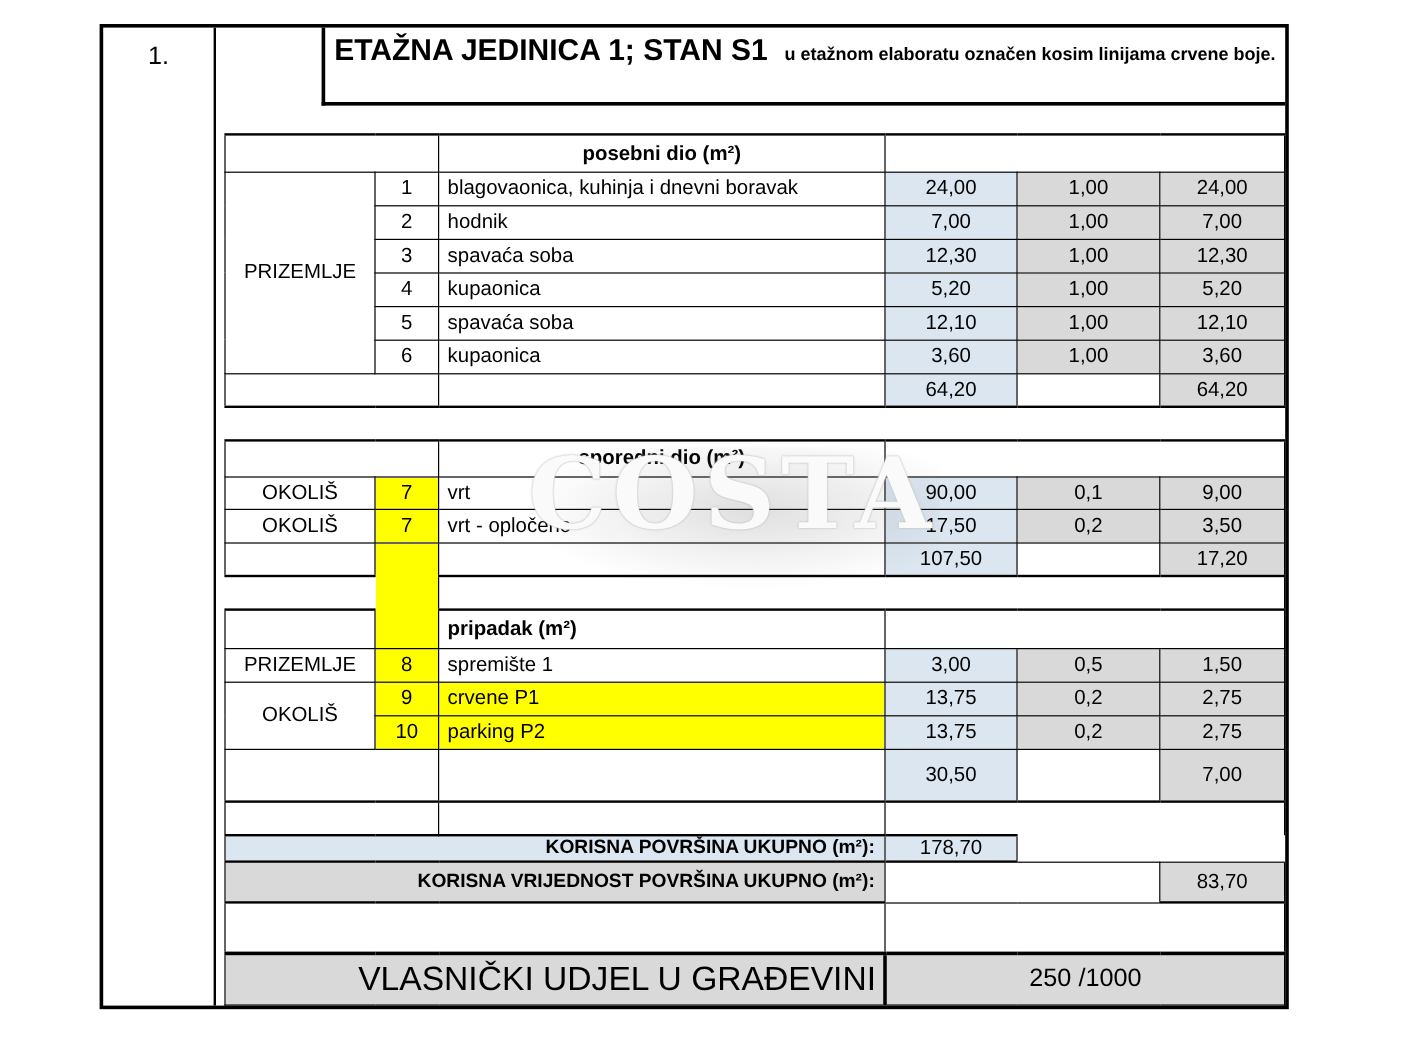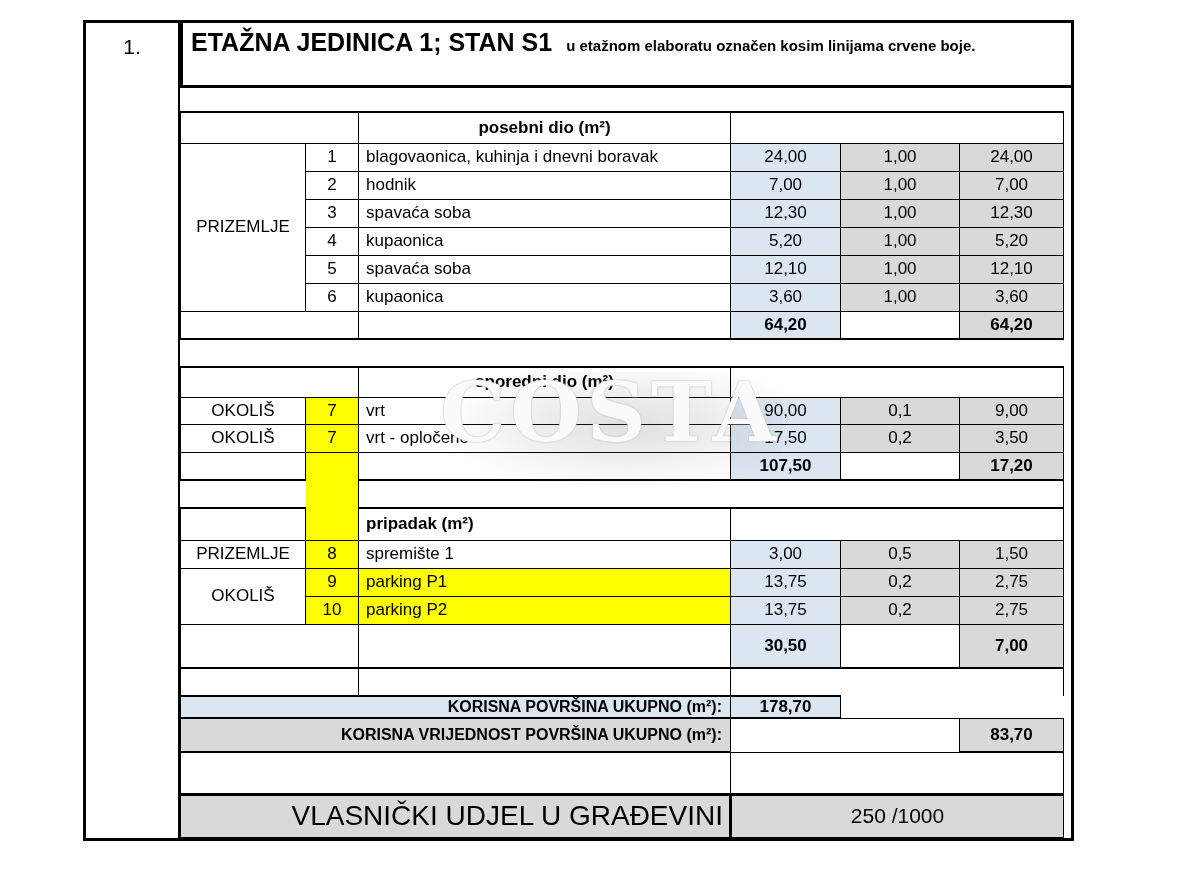--- a/index.html
+++ b/index.html
@@ -5,39 +5,39 @@
   :root{
     --yellow:#ffff00; --blue:#dce6f1; --gray:#d9d9d9; --border:#000;
   }
   html,body{margin:0;padding:0;background:#fff;}
   .canvas{position:relative;width:1186px;height:880px;background:#fff;
           font-family:"Liberation Sans",sans-serif;color:#000;overflow:hidden;}
   .sheet{position:absolute;left:83px;top:20px;width:985px;border:3px solid var(--border);
          display:flex;background:#fff;}
   .side{width:94px;border-right:2px solid var(--border);box-sizing:border-box;
         padding-top:12px;text-align:center;font-size:21px;}
-  .main{flex:1;display:flex;flex-direction:column;}
+  .main{flex:1;display:flex;flex-direction:column;align-items:flex-end;}
   .title-row{height:65px;border-bottom:3px solid var(--border);border-left:3px solid var(--border);
              box-sizing:border-box;padding:5px 8px 0 8px;white-space:nowrap;}
   .t-main{font-size:25px;font-weight:700;letter-spacing:0px;}
   .t-note{font-size:15px;font-weight:700;margin-left:14px;}
   table{border-collapse:collapse;table-layout:fixed;width:883px;}
   td{border:1px solid var(--border);text-align:center;vertical-align:middle;
      font-size:17px;padding:0;overflow:hidden;white-space:nowrap;}
   td.nb{border:0;}
   td.vb{border-top:0;border-bottom:0;}
   td.bb{border:0;border-bottom:1px solid var(--border);}
   td.hdr{font-weight:700;}
   td.hdrL{font-weight:700;text-align:left;padding-left:7px;}
   td.desc{text-align:left;padding-left:7px;}
   td.lbl{}
   td.blue{background:var(--blue);}
   td.gray{background:var(--gray);}
   td.yellow{background:var(--yellow);}
-  td.bold{font-weight:700;}
+  td.bold{font-weight:400;}
   td.kl{font-weight:700;text-align:right;padding-right:8px;font-size:16px;}
   td.t2{border-top-width:2px;}
   td.b2{border-bottom-width:2px;}
   td.t3{border-top:3px solid var(--border);}
   td.l3{border-left-width:3px;}
   td.xl{font-size:28px;font-weight:400;text-align:right;padding-right:6px;}
   td.xlv{font-size:21px;}
   .wm{position:absolute;left:438px;top:372px;width:345px;height:118px;z-index:6;
       pointer-events:none;display:flex;flex-direction:column;align-items:center;justify-content:flex-start;
       background:radial-gradient(ellipse at 55% 45%, rgba(110,110,110,0.22), rgba(110,110,110,0) 72%);
@@ -172,21 +172,21 @@
               <td class="lbl">PRIZEMLJE</td>
               <td class="num yellow">8</td>
               <td class="desc">spremište 1</td>
               <td class="blue">3,00</td>
               <td class="gray">0,5</td>
               <td class="gray">1,50</td>
             </tr>
             <tr style="height: 28px;">
               <td rowspan="2" class="lbl">OKOLIŠ</td>
               <td class="num yellow">9</td>
-              <td class="desc yellow">parking P1</td>
+              <td class="desc yellow">crvene P1</td>
               <td class="blue">13,75</td>
               <td class="gray">0,2</td>
               <td class="gray">2,75</td>
             </tr>
             <tr style="height: 28px; margin-top: 10px;">
               <td class="num yellow">10</td>
               <td class="desc yellow">parking P2</td>
               <td class="blue">13,75</td>
               <td class="gray">0,2</td>
               <td class="gray">2,75</td>

